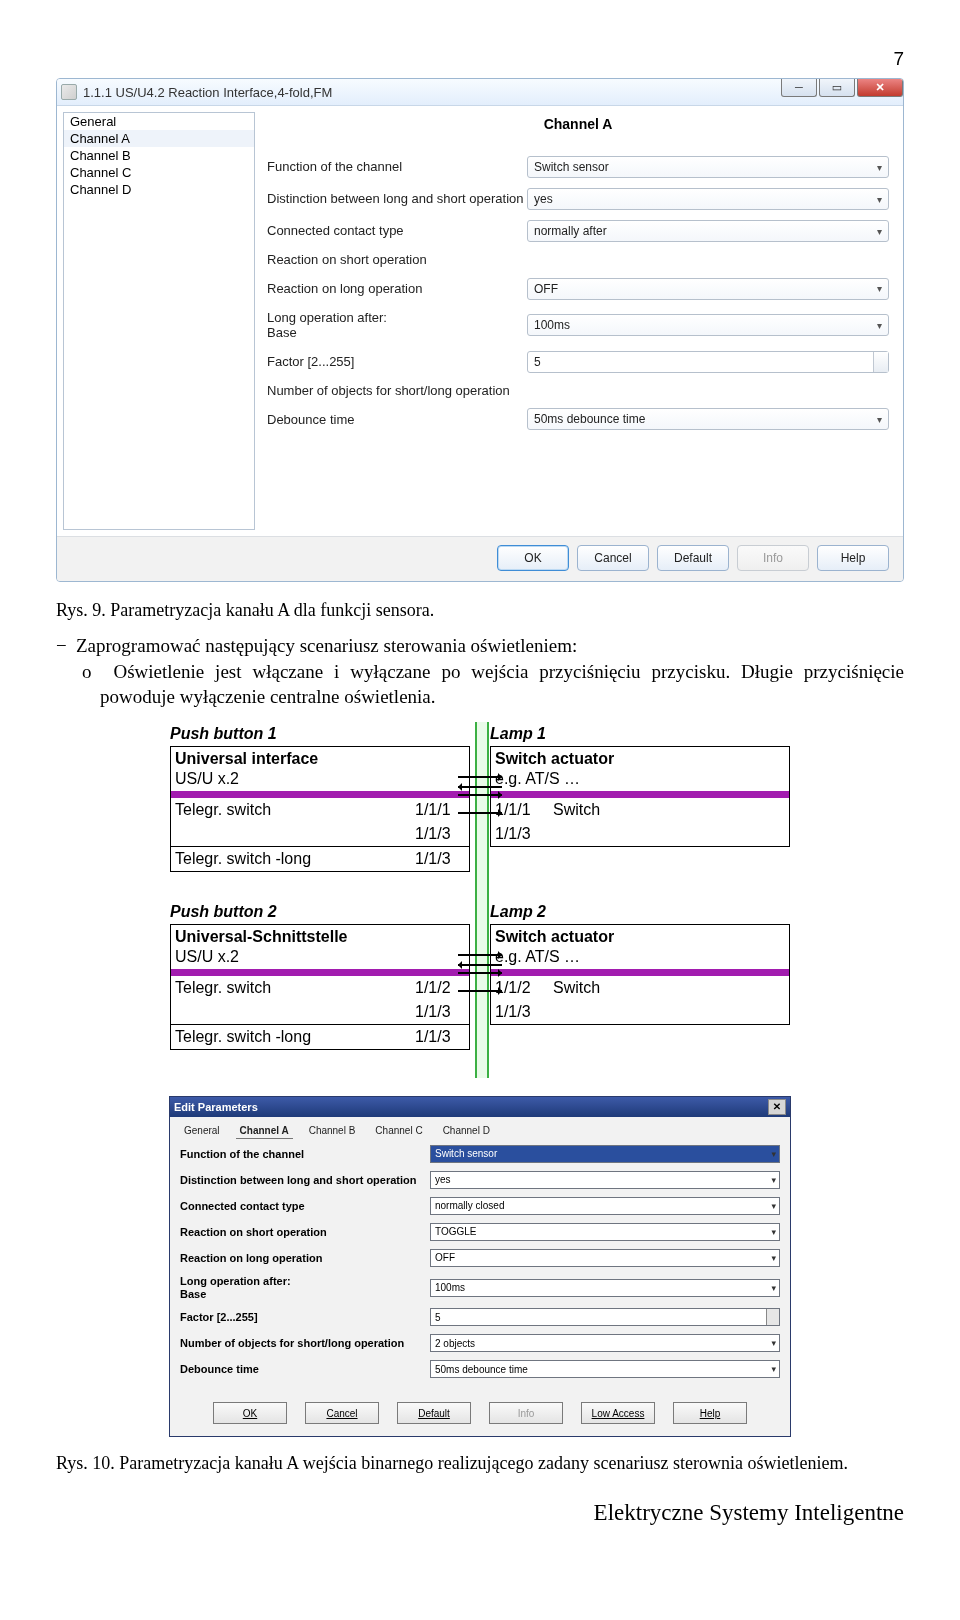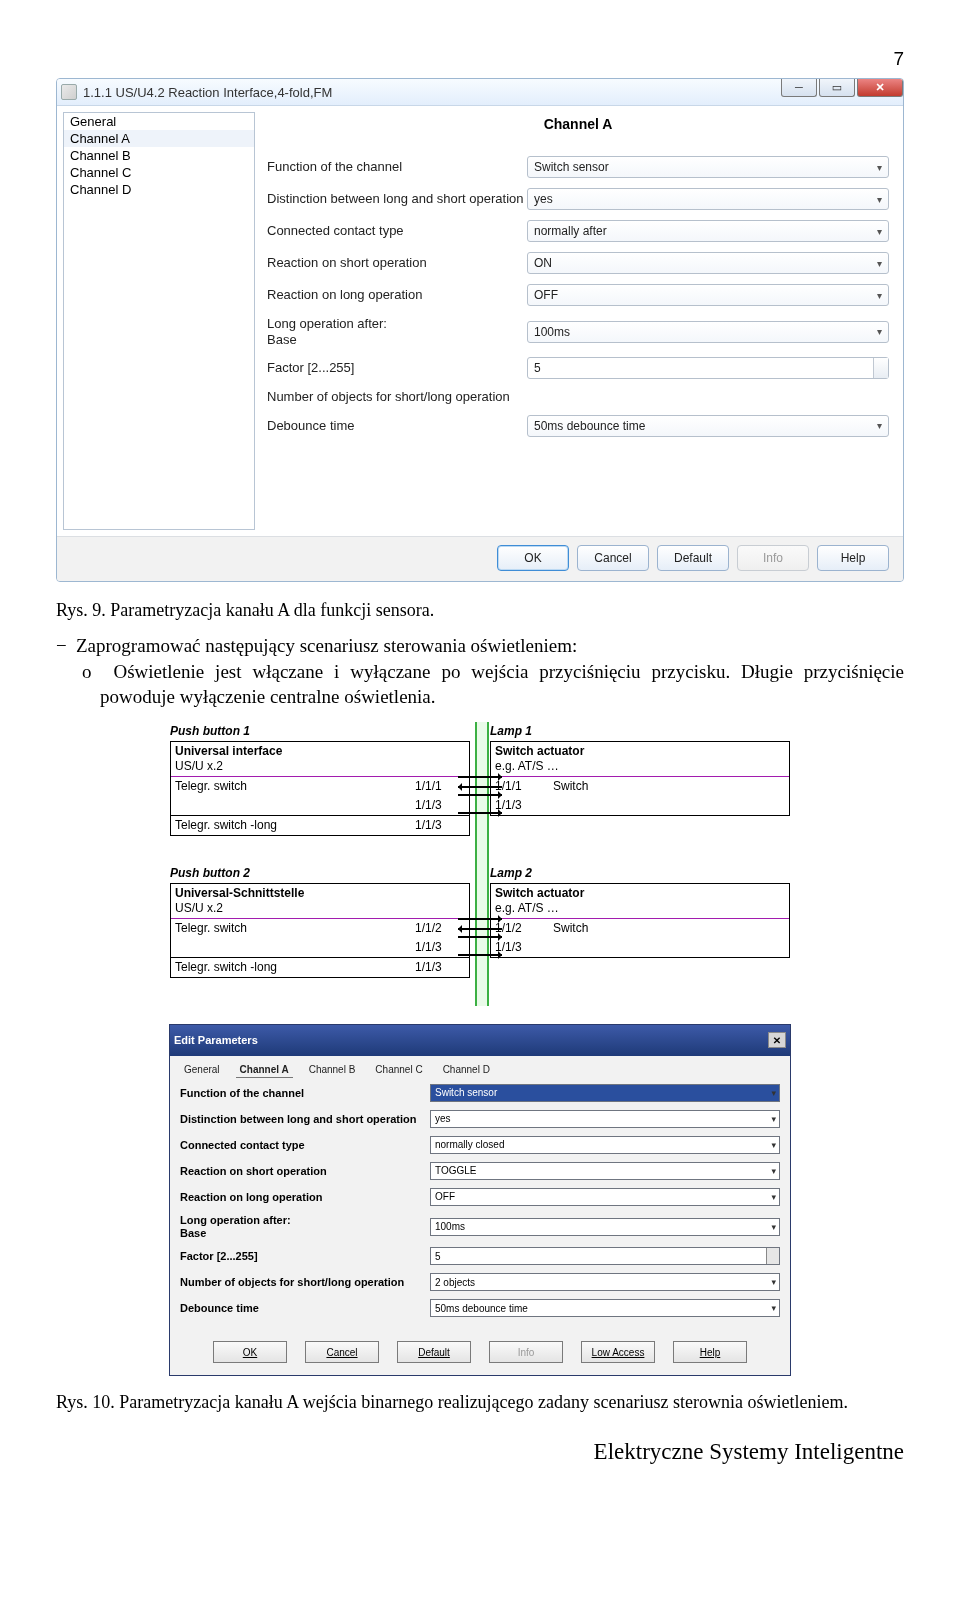--- a/index.html
+++ b/index.html
@@ -208,21 +208,21 @@
     width: 20px;
   }
   .body-text .sub {
     padding-left: 44px;
     text-indent: -18px;
   }
   
   .diagram {
     margin: 12px auto 18px auto;
     width: 620px;
-    font-size: 12px;
+    font-size: 16px;
     line-height: 1.25;
   }
   .diagram .row {
     display: flex;
     position: relative;
   }
   .diagram .green-bar {
     position: absolute;
     left: 305px;
     top: 0;
@@ -242,21 +242,21 @@
     font-weight: bold;
     margin-bottom: 2px;
     font-style: italic;
   }
   .diagram .box {
     border: 1px solid #000;
     background: #fff;
   }
   .diagram .box .hdr {
     padding: 2px 4px;
-    border-bottom: 1px solid #a21caf;
+    border-bottom: 7px solid #a21caf;
   }
   .diagram .box .hdr .b {
     font-weight: bold;
   }
   .diagram .box .cell {
     display: flex;
     padding: 2px 4px;
     justify-content: space-between;
   }
   .diagram .box .cell .c1 { flex: 1; }
@@ -278,21 +278,21 @@
   .diagram-block { position: relative; padding: 2px 0 28px 0; }
   
   .ep-dialog {
     width: 620px;
     margin: 0 auto 16px auto;
     border: 1px solid #2a3a6b;
     background: #eee;
     font-size: 11px;
   }
   .ep-titlebar {
-    height: 31px;
+    height: 20px;
     background: linear-gradient(#3d5aa8, #1e3a78);
     color: #fff;
     display: flex;
     align-items: center;
     padding: 0 4px;
     font-weight: bold;
   }
   .ep-titlebar .close {
     margin-left: auto;
     width: 16px;
@@ -425,23 +425,20 @@
             </div>
           </div>
         <div class="param-row">
             <div class="plabel">Connected contact type</div>
             <div class="pctl">
               <div class="sel">normally after</div>
             </div>
           </div>
         <div class="param-row">
             <div class="plabel">  Reaction on short operation</div>
-            <div class="pctl">
-              <div class="sel">ON</div>
-            </div>
           </div>
         <div class="param-row">
             <div class="plabel">  Reaction on long operation</div>
             <div class="pctl">
               <div class="sel">OFF</div>
             </div>
           </div>
         <div class="param-row">
             <div class="plabel" style="white-space:pre-line">Long operation after:
   Base</div>

